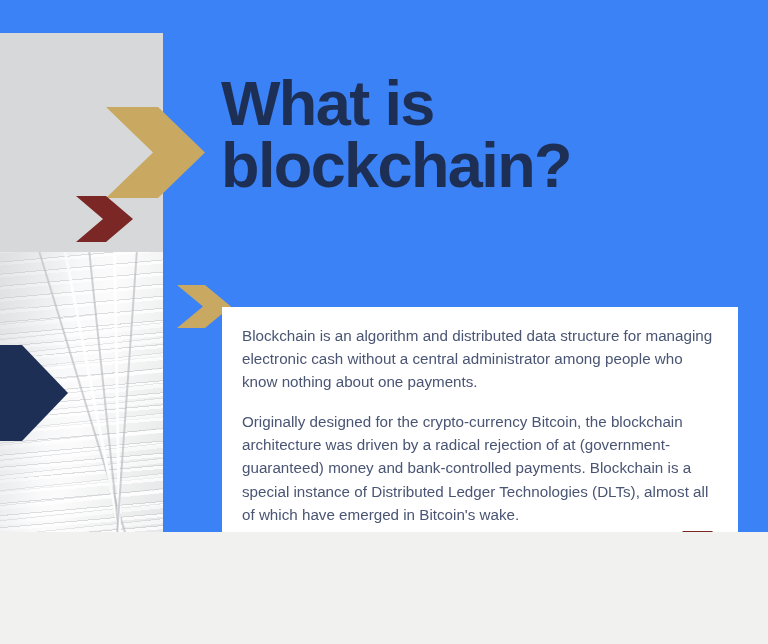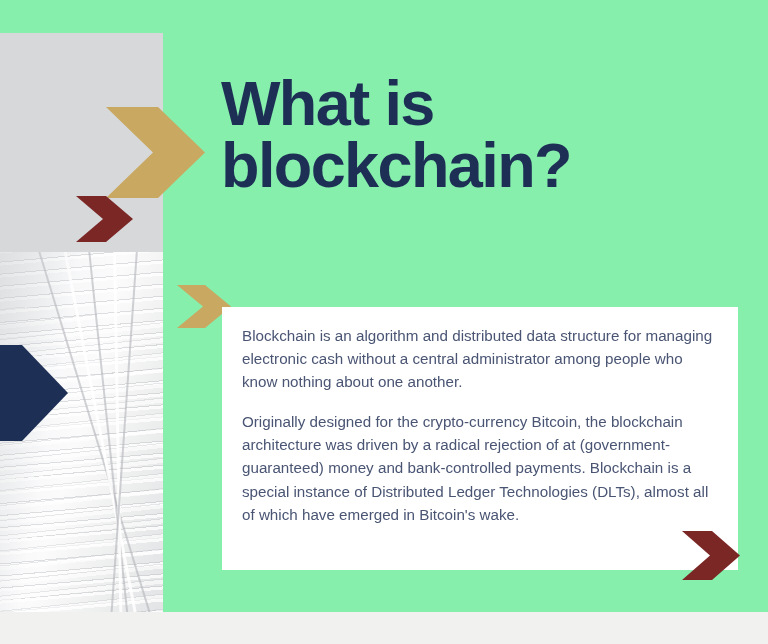--- a/index.html
+++ b/index.html
@@ -12,22 +12,22 @@
     overflow: hidden;
     background: #f1f1f0;
     font-family: "Liberation Sans", sans-serif;
     position: relative;
   }
 
   #slide {
     position: absolute;
     left: 0; top: 0;
     width: 768px;
-    height: 612px;
-    background: #86efac;
+    height: 532px;
+    background: #3b82f6;
     overflow: hidden;
   }
 
   
   .gray-panel {
     position: absolute;
     left: 0;
     top: 33px;
     width: 163px;
     height: 579px;
@@ -205,21 +205,21 @@
   <div class="arrow-navy">
     <svg viewBox="0 0 82 96" preserveAspectRatio="none" aria-hidden="true">
       <polygon points="0,0 36,0 82,48 36,96 0,96" fill="#1e2f56"></polygon>
     </svg>
   </div>
 
   <div class="title">What is
 blockchain?</div>
 
   <div class="text-card">
-    <p class="body-par">Blockchain is an algorithm and distributed data structure for managing electronic cash without a central administrator among people who know nothing about one another.</p>
+    <p class="body-par">Blockchain is an algorithm and distributed data structure for managing electronic cash without a central administrator among people who know nothing about one payments.</p>
     <p class="body-par">Originally designed for the crypto-currency Bitcoin, the blockchain architecture was driven by a radical rejection of at (government-guaranteed) money and bank-controlled payments. Blockchain is a special instance of Distributed Ledger Technologies (DLTs), almost all of which have emerged in Bitcoin's wake.</p>
   </div>
 
   <div class="chevron chev-red-2">
     <svg viewBox="0 0 58 49" preserveAspectRatio="none" aria-hidden="true">
       <polygon points="0,0 30,0 58,24.5 30,49 0,49 28,24.5" fill="#7b2726"></polygon>
     </svg>
   </div>
 
 </div>

